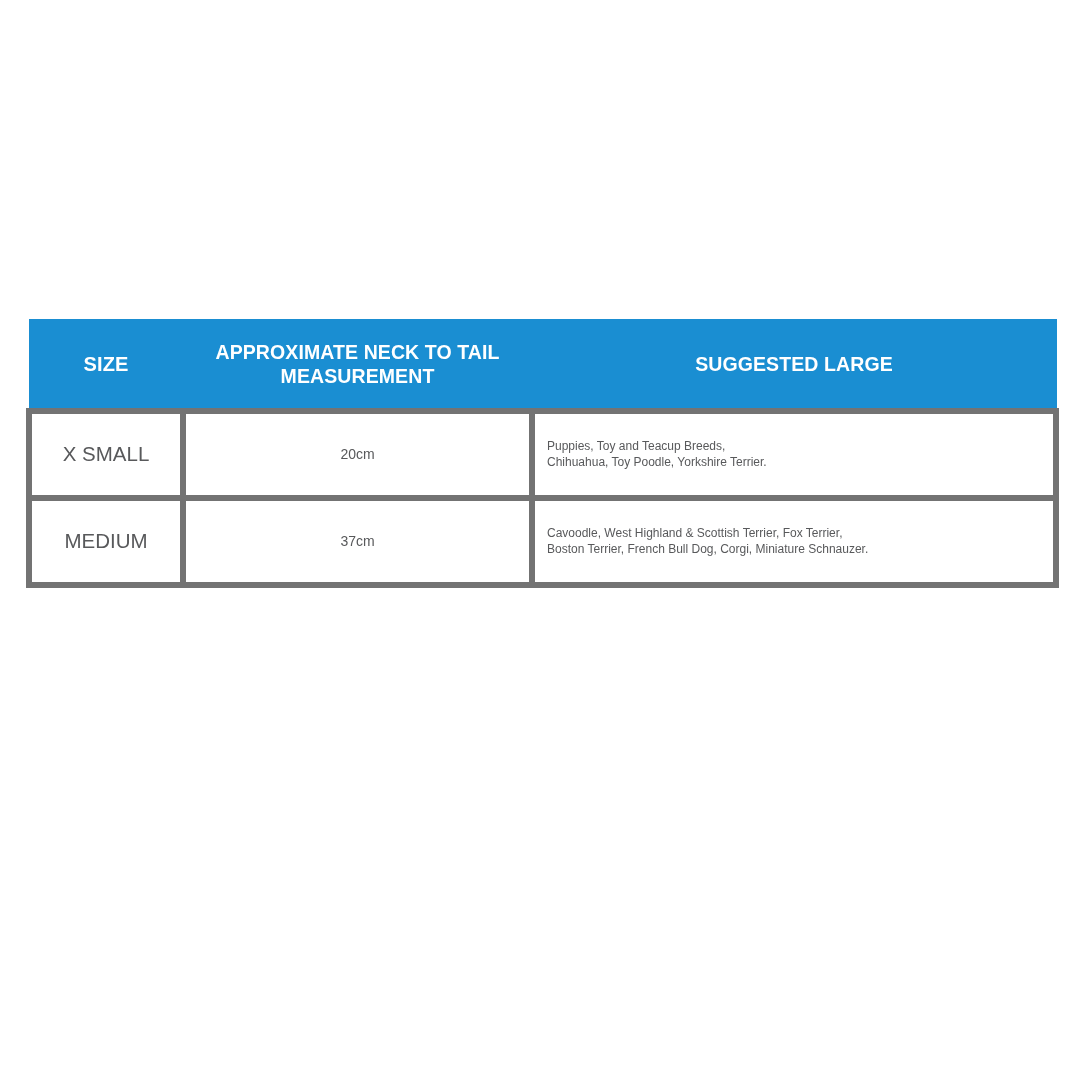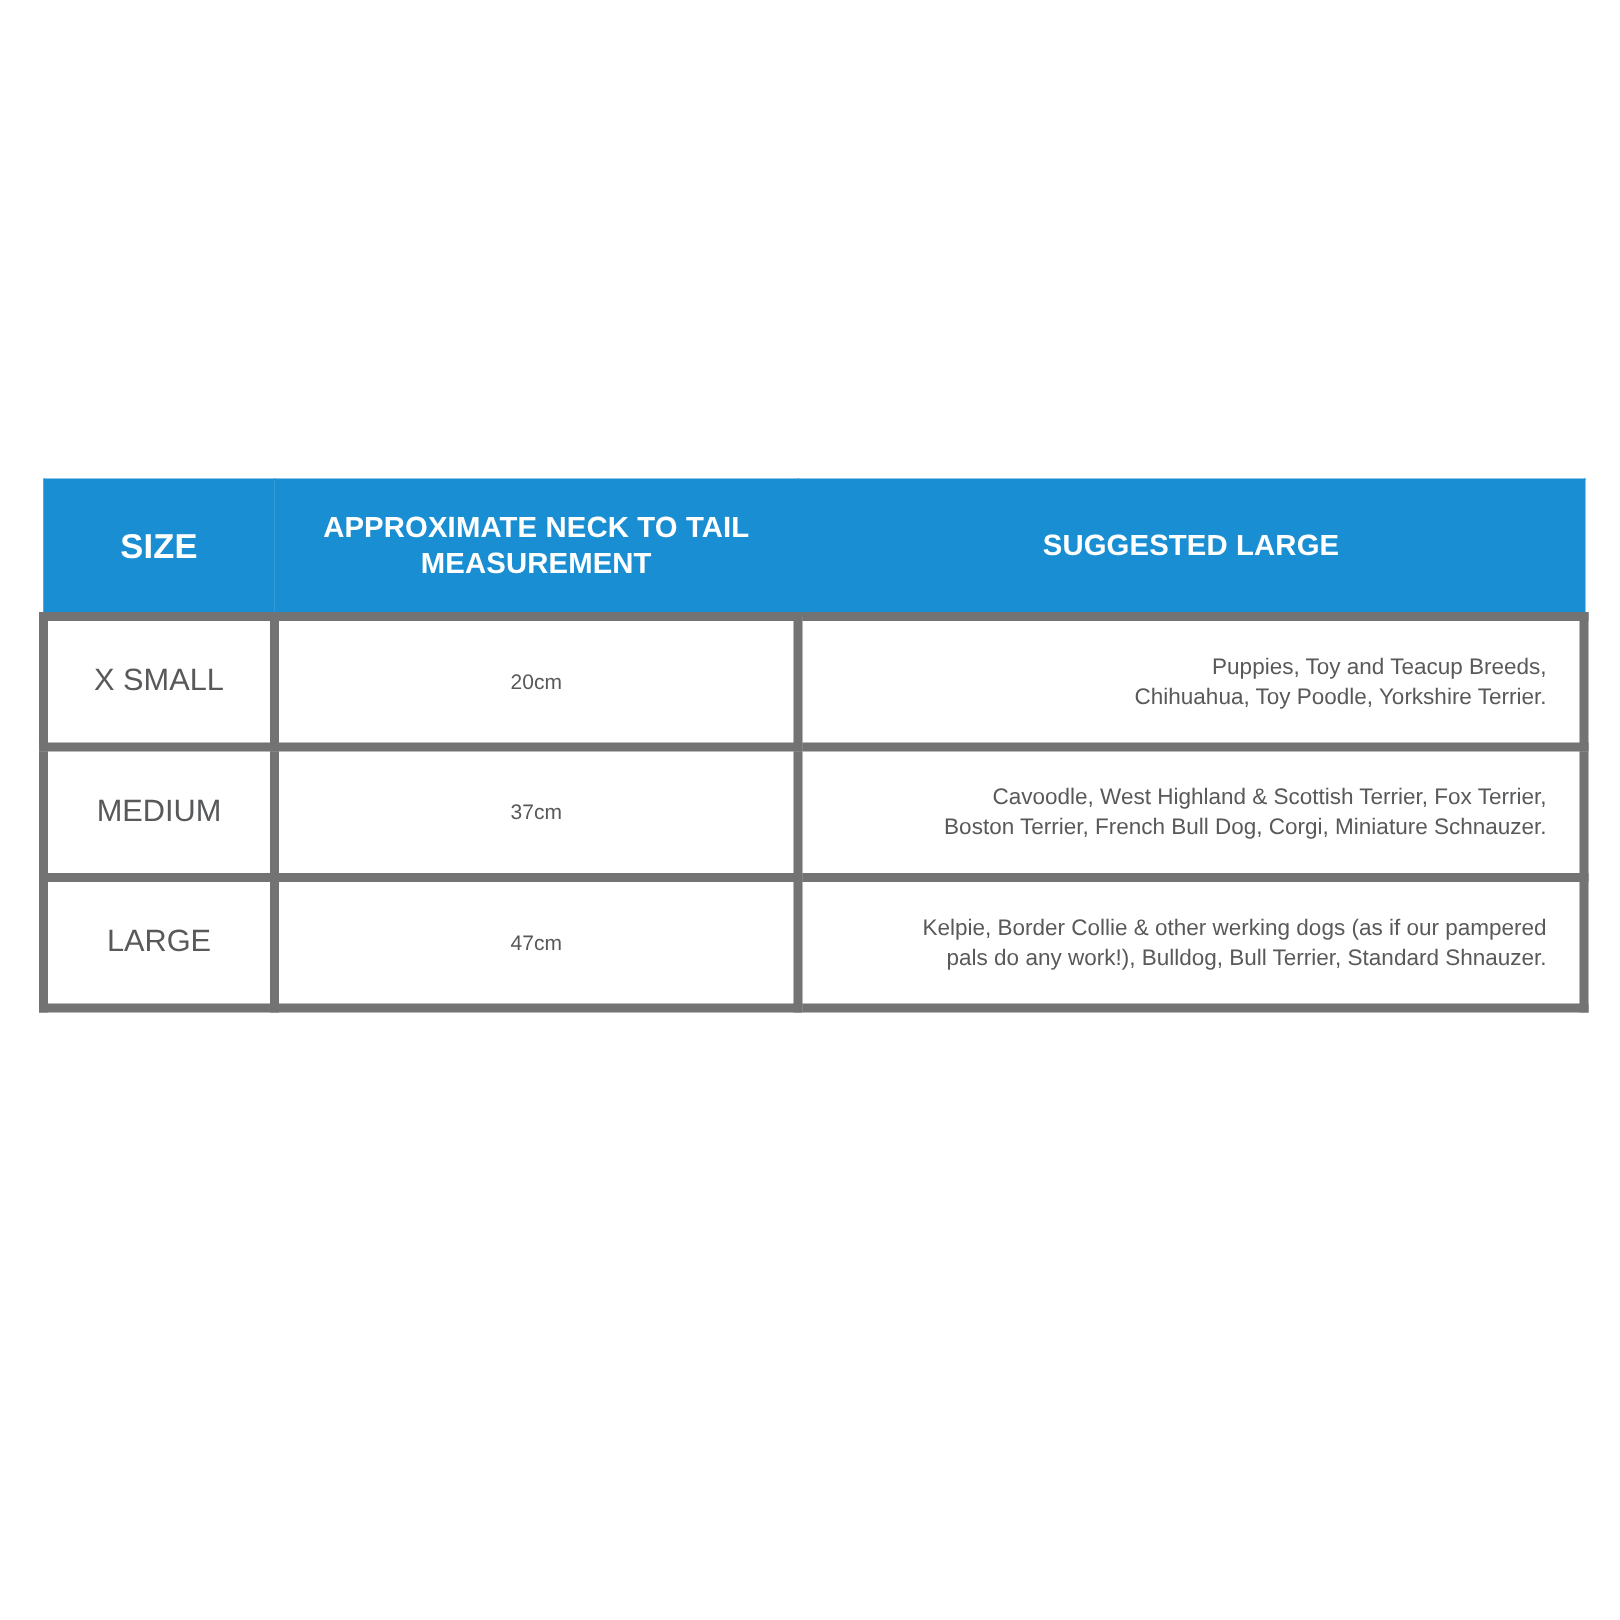--- a/index.html
+++ b/index.html
@@ -41,21 +41,21 @@
     letter-spacing: 0.1px;
     text-align: center;
     vertical-align: middle;
     padding: 10px 6px;
     height: 68px;
     border: 1px solid #1a8ed2;
     line-height: 1.25;
   }
 
   #size-table thead th.head-size {
-    font-size: 23px;
+    font-size: 20px;
   }
 
   #size-table tbody td {
     border: 6px solid #737373;
     color: #595b5e;
     vertical-align: middle;
     height: 69px;
     padding: 6px 8px;
     line-height: 1.3;
   }
@@ -66,22 +66,22 @@
     color: #58595b;
   }
 
   #size-table tbody td.cell-meas {
     text-align: center;
     font-size: 14px;
     color: #58595b;
   }
 
   #size-table tbody td.cell-breed {
-    text-align: right;
-    font-size: 15px;
+    text-align: left;
+    font-size: 12px;
     color: #58595b;
     padding-left: 12px;
     padding-right: 22px;
   }
 
   .breed-line {
     display: block;
     white-space: nowrap;
   }
 </style>
@@ -113,24 +113,16 @@
         </td>
       </tr>
       <tr>
         <td class="cell-size">MEDIUM</td>
         <td class="cell-meas">37cm</td>
         <td class="cell-breed">
           <span class="breed-line">Cavoodle, West Highland &amp; Scottish Terrier, Fox Terrier,</span>
           <span class="breed-line">Boston Terrier, French Bull Dog, Corgi, Miniature Schnauzer.</span>
         </td>
       </tr>
-      <tr>
-        <td class="cell-size">LARGE</td>
-        <td class="cell-meas">47cm</td>
-        <td class="cell-breed">
-          <span class="breed-line">Kelpie, Border Collie &amp; other werking dogs (as if our pampered</span>
-          <span class="breed-line">pals do any work!), Bulldog, Bull Terrier, Standard Shnauzer.</span>
-        </td>
-      </tr>
     </tbody>
   </table>
 
 </div>
 
 </body></html>

